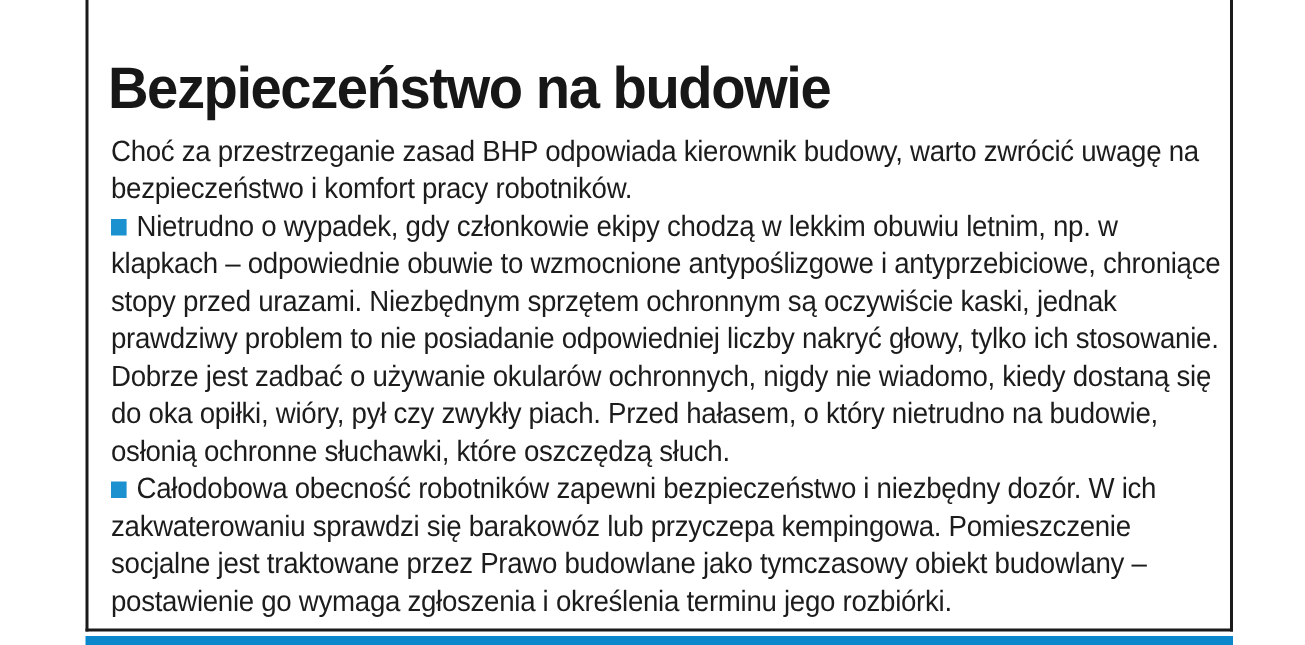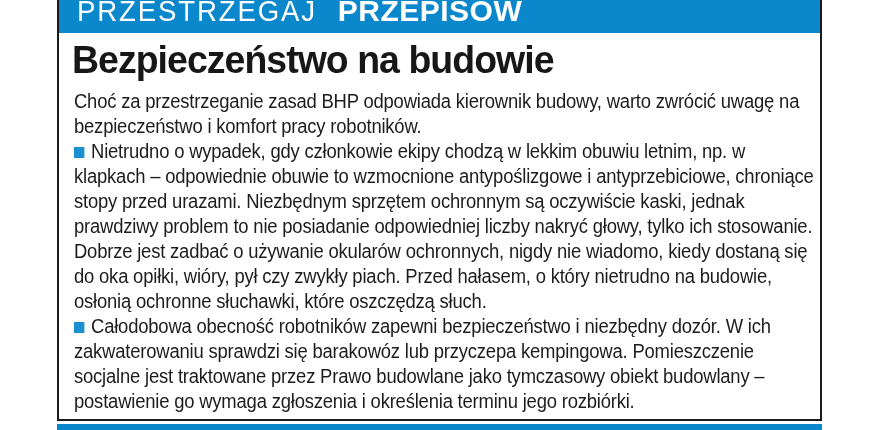--- a/index.html
+++ b/index.html
@@ -77,23 +77,20 @@
   .bottom-bar{
     position:absolute;left:57px;top:424px;width:765px;height:6px;
     background:#0b87cb;
   }
 </style>
 </head>
 <body>
 
 <div class="article-box">
 
-  <div class="banner">
-    <span class="banner-text"><span class="banner-light">PRZESTRZEGAJ</span><span class="banner-bold">PRZEPISÓW</span></span>
-  </div>
 
   <div style="height:33px;"></div>
 
   <h1 class="title">Bezpieczeństwo na budowie</h1>
 
   <div class="body-copy">
     <p><span>Choć za przestrzeganie zasad BHP odpowiada kierownik budowy, warto zwrócić uwagę na bezpieczeństwo i komfort pracy robotników.</span></p>
 
     <p><span class="bullet-square"></span><span>Nietrudno o wypadek, gdy członkowie ekipy chodzą w lekkim obuwiu letnim, np. w klapkach – odpowiednie obuwie to wzmocnione antypoślizgowe i antyprzebiciowe, chroniące stopy przed urazami. Niezbędnym sprzętem ochronnym są oczywiście kaski, jednak prawdziwy problem to nie posiadanie odpowiedniej liczby nakryć głowy, tylko ich stosowanie. Dobrze jest zadbać o używanie okularów ochronnych, nigdy nie wiadomo, kiedy dostaną się do oka opiłki, wióry, pył czy zwykły piach. Przed hałasem, o który nietrudno na budowie, osłonią ochronne słuchawki, które oszczędzą słuch.</span></p>
 

